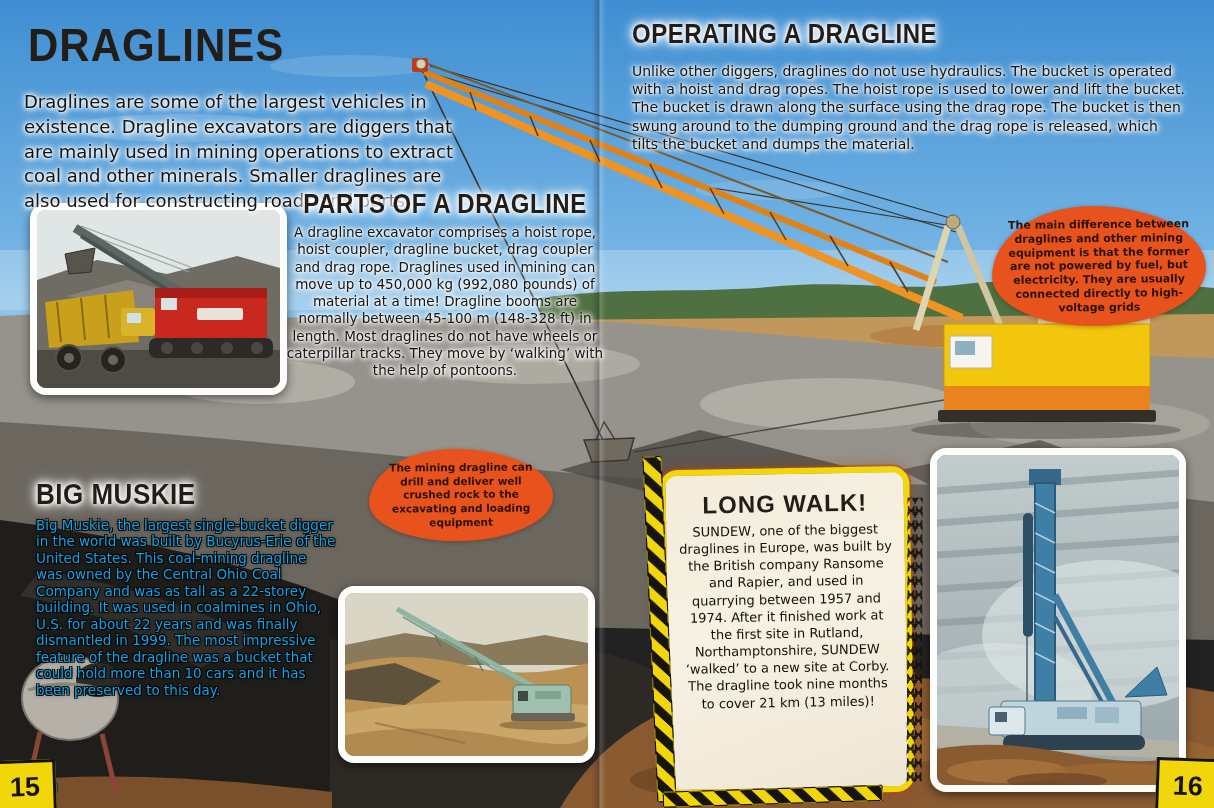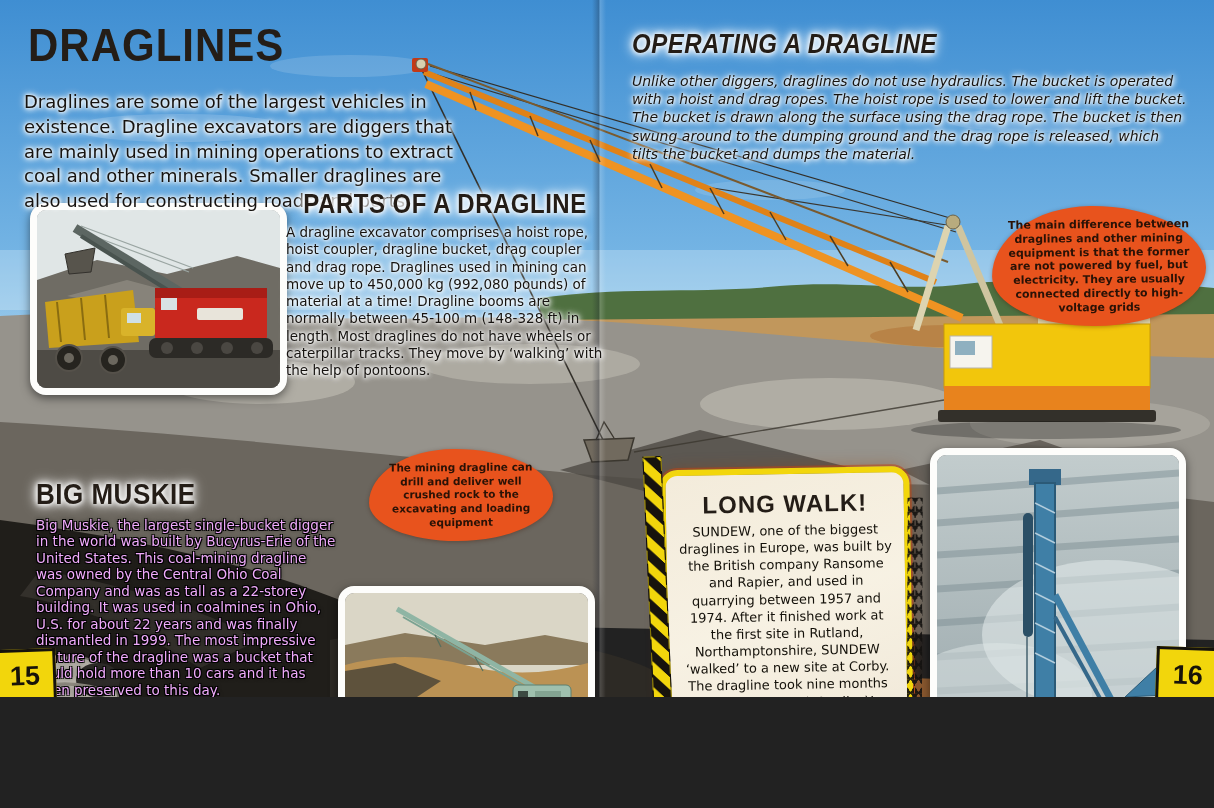--- a/index.html
+++ b/index.html
@@ -1,17 +1,17 @@
 <!DOCTYPE html>
 <html><head>
 <meta charset="utf-8">
 <style>
   html,body{margin:0;padding:0;background:#222;}
   .spread{
-    position:relative; width:1214px; height:697px; overflow:hidden;
+    position:relative; width:1214px; height:808px; overflow:hidden;
     font-family:"DejaVu Sans", sans-serif; -webkit-font-smoothing:antialiased;
   }
   .bg{position:absolute; inset:0; z-index:0;}
   .gutter{
     position:absolute; left:592px; top:0; width:14px; height:100%; z-index:2;
     background:linear-gradient(90deg, rgba(0,0,0,0) 0%, rgba(20,25,40,.28) 48%, rgba(255,255,255,.18) 58%, rgba(0,0,0,0) 100%);
     pointer-events:none;
   }
   .stencil{
     font-family:"Liberation Sans", sans-serif; font-weight:bold;
@@ -21,34 +21,34 @@
   .halo{ text-shadow:0 0 4px #fff,0 0 7px #fff,0 0 10px #fff,0 0 14px rgba(255,255,255,.95); }
   .comic{ color:#161310; }
   .glowtext{ text-shadow:0 0 3px #fff,0 0 6px #fff,0 0 9px rgba(255,255,255,.95),1px 1px 5px #fff; }
   .title{ position:absolute; left:28px; top:24px; font-size:42px; z-index:3;}
   .intro{
     position:absolute; left:24px; top:74px; width:456px; z-index:3;
     font-size:18px; line-height:1.38; font-weight:normal;margin-top:16px;
   }
   .section-head{ font-size:24px; letter-spacing:.5px; display:inline-block;}
   .parts-block{ position:absolute; left:286px; top:192px; width:318px; z-index:3; text-align:center;}
-  .parts-body{ margin-top:4px; font-size:13.5px; line-height:1.28; text-align:left;}
-  .operating-block{ position:absolute; left:632px; top:32px; width:556px; z-index:3;font-style:italic;}
+  .parts-body{ margin-top:4px; font-size:13.5px; line-height:1.28; text-align:center;}
+  .operating-block{ position:absolute; left:632px; top:22px; width:556px; z-index:3;}
   .operating-body{ margin-top:12px; font-size:14px; line-height:1.3; text-align:left;}
   .bubble{
     position:absolute; z-index:4; background:#e8531d; color:#2a1206;
     font-weight:bold; text-align:center; padding:12px 14px;
     border-radius:46% 54% 52% 48% / 58% 52% 48% 42%;
     box-shadow:0 1px 4px rgba(60,20,0,.35);
   }
   .bubble-electric{ left:992px; top:206px; width:186px; font-size:11px; line-height:1.25; transform:rotate(-.6deg);}
   .bubble-drill{ left:369px; top:449px; width:156px; font-size:10.5px; line-height:1.3; transform:rotate(-.4deg);}
   .bigmuskie-block{ position:absolute; left:36px; top:481px; width:300px; z-index:3;}
   .bigmuskie-body{
-    margin-top:5px; font-size:13.5px; line-height:1.22; color:#f0abfc;
+    margin-top:5px; font-size:13.5px; line-height:1.22; color:#0ea5e9;
     text-shadow:-1px -1px 0 #000, 1px -1px 0 #000, -1px 1px 0 #000, 1px 1px 0 #000, 0 0 4px rgba(0,0,0,.85);
   }
   .photo-card{
     position:absolute; z-index:2; border:7px solid #fdfdfb; border-radius:16px;
     overflow:hidden; box-shadow:0 3px 10px rgba(0,0,0,.5); background:#777;
   }
   .photo-card svg{ display:block; }
   .photo-shovel{ left:30px; top:203px; }
   .photo-quarry{ left:338px; top:586px; }
   .photo-drill{ left:930px; top:448px; }

